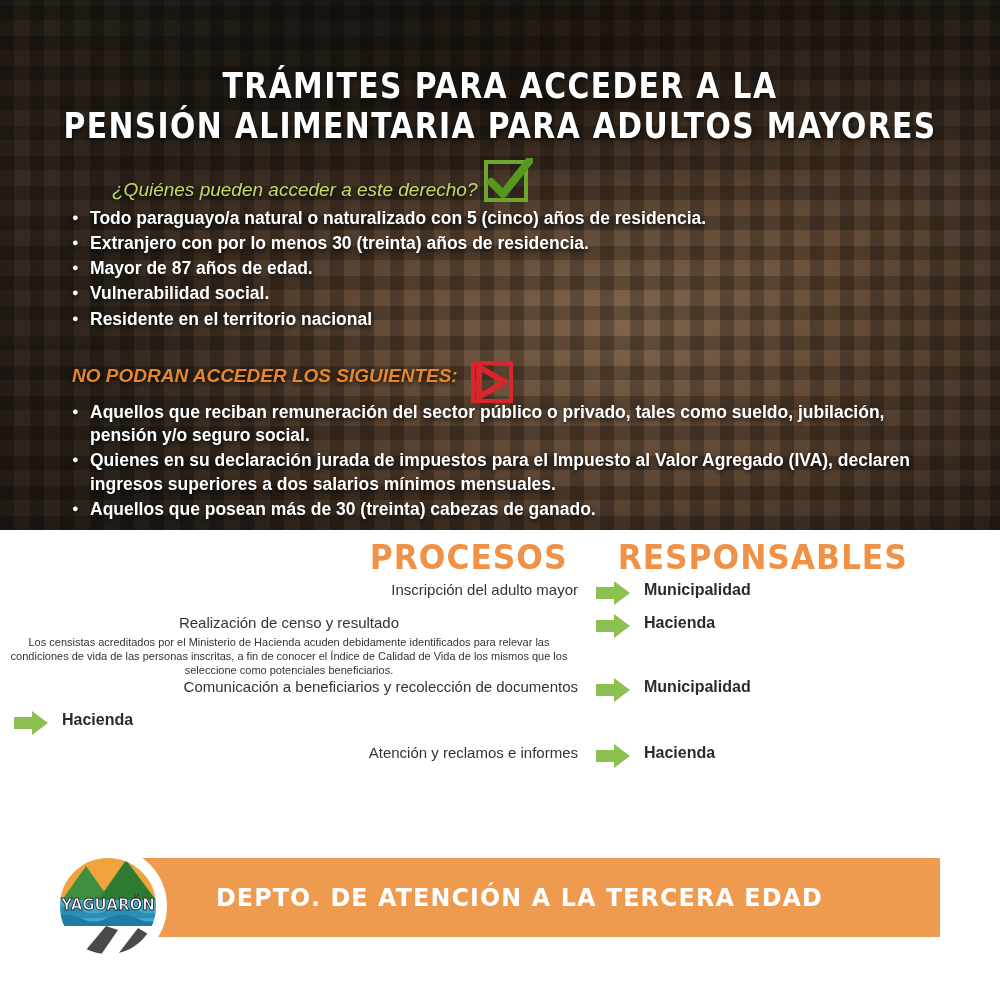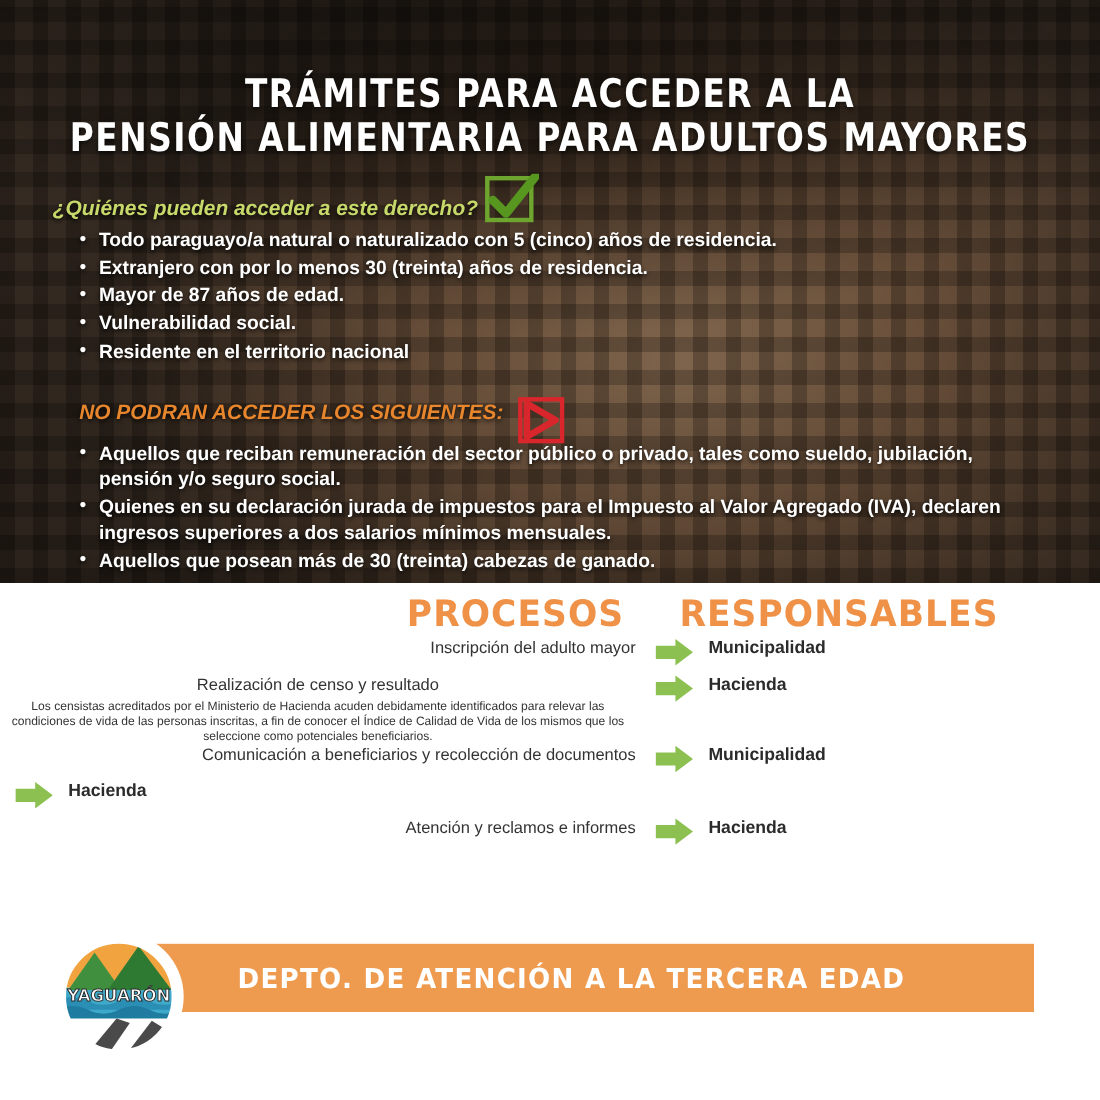--- a/index.html
+++ b/index.html
@@ -60,25 +60,25 @@
     color: #ffffff;
     text-shadow: 0 2px 5px rgba(0,0,0,0.6);
     line-height: 1.12;
     transform: scaleX(0.92);
   }
   .title-line-1 { font-size: 36px; }
   .title-line-2 { font-size: 36px; }
 
   .q-head {
     font-size: 19px;
-    font-weight: bold;
+    font-weight: normal;
     font-style: italic;
     color: #c7d96a;
     text-shadow: 0 2px 4px rgba(0,0,0,0.75);
-    margin: 32px 0 6px 48px;
+    margin: 32px 0 6px 112px;
     display: inline-block;
   }
   .n-head {
     font-size: 19px;
     font-weight: bold;
     font-style: italic;
     color: #e8862e;
     text-shadow: 0 2px 4px rgba(0,0,0,0.75);
     margin: 0 0 6px 72px;
     display: inline-block;
@@ -189,21 +189,21 @@
   
   .footer {
     position: absolute;
     left: 0; bottom: 0;
     width: 1000px; height: 170px;
     background: #ffffff;
   }
   .footer-bar {
     position: absolute;
     left: 105px; top: 28px;
-    width: 835px; height: 62px;
+    width: 835px; height: 79px;
     background: #ee9a4f;
     display: flex;
     align-items: center;
   }
   .footer-bar-text {
     font-family: "DejaVu Sans", sans-serif;
     font-weight: bold;
     font-size: 25px;
     letter-spacing: 1.2px;
     color: #ffffff;

